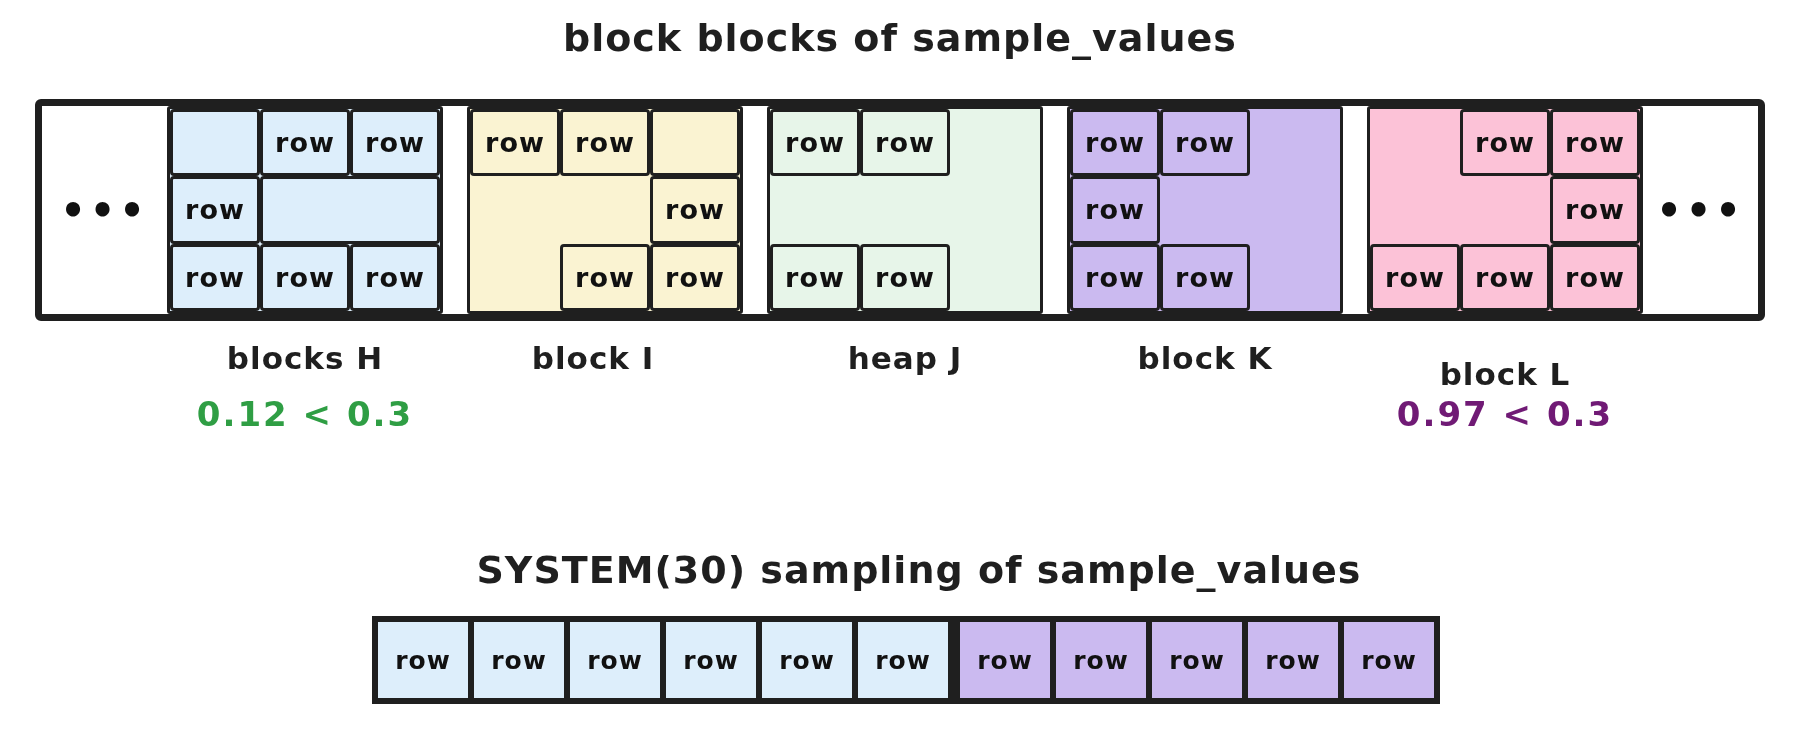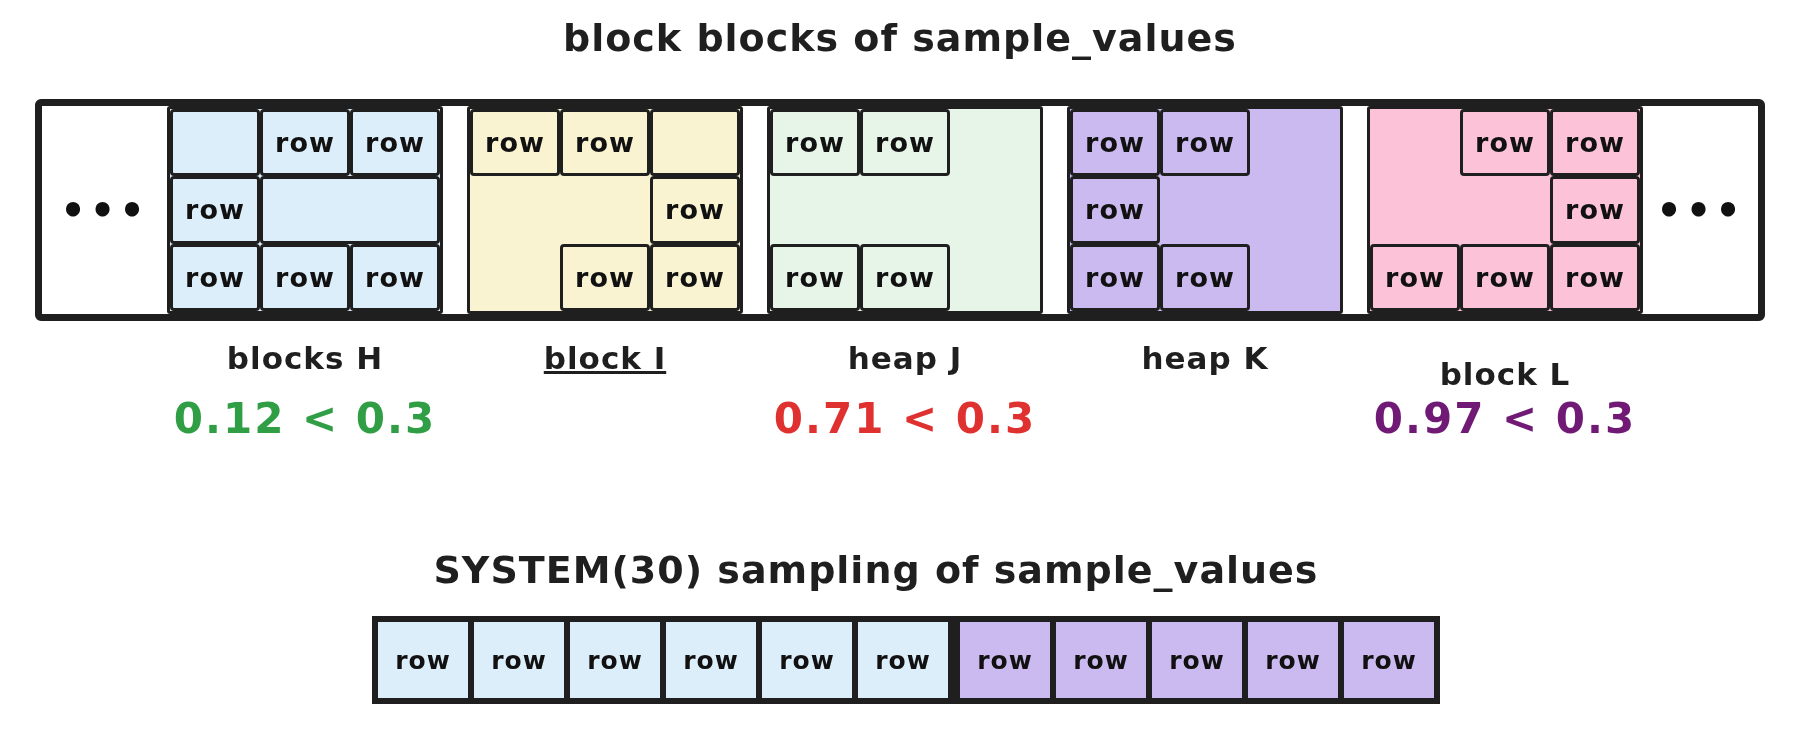--- a/index.html
+++ b/index.html
@@ -19,24 +19,24 @@
 
   .block{position:absolute;top:0;height:208px;width:276px;border:3px solid #1f1f1f;
     border-radius:3px;box-sizing:border-box;}
   .cell{position:absolute;border:3px solid #1f1f1f;border-radius:4px;box-sizing:border-box;
     display:flex;align-items:center;justify-content:center;
     font-size:27px;font-weight:bold;color:#111111;letter-spacing:1px;}
 
   .block-label{position:absolute;top:340px;width:276px;text-align:center;
     font-size:31px;font-weight:bold;letter-spacing:1px;}
   .block-cmp{position:absolute;top:394px;width:276px;text-align:center;
-    font-size:42px;font-weight:bold;letter-spacing:2px;}
+    font-size:34px;font-weight:bold;letter-spacing:2px;}
 
   .sampling-title{position:absolute;top:548px;left:0;width:1752px;text-align:center;
-    font-size:38px;font-weight:bold;letter-spacing:1px;}
+    font-size:38px;font-weight:bold;letter-spacing:1px;padding-left:43px;}
 
   .strip{position:absolute;left:372px;top:616px;display:flex;}
   .strip-group{display:flex;border:3px solid #1f1f1f;box-sizing:border-box;}
   .strip-cell{width:96px;height:82px;border:3px solid #1f1f1f;box-sizing:border-box;
     display:flex;align-items:center;justify-content:center;
     font-size:25px;font-weight:bold;color:#111111;letter-spacing:1px;}
 </style>
 </head>
 <body>
 
@@ -105,19 +105,18 @@
         <div class="strip-cell" style="background: rgb(203, 186, 240);">row</div>
         <div class="strip-cell" style="background: rgb(203, 186, 240);">row</div>
         <div class="strip-cell" style="background: rgb(203, 186, 240);">row</div>
         <div class="strip-cell" style="background: rgb(203, 186, 240);">row</div>
         <div class="strip-cell" style="background: rgb(203, 186, 240);">row</div>
       </div>
     </div>
 
 <div class="block-label" style="left: 167px;">blocks H</div>
     <div class="block-cmp" style="left: 167px; color: rgb(47, 158, 68);">0.12 &lt; 0.3</div>
-    <div class="block-label" style="left: 467px; text-decoration: underline;">block I</div>
+    <div class="block-label" style="left: 455px;">block I</div>
     <div class="block-label" style="left: 767px;">heap J</div>
-    <div class="block-cmp" style="left: 767px; color: rgb(224, 49, 49);">0.71 &lt; 0.3</div>
-    <div class="block-label" style="left: 1067px;">heap K</div>
+    <div class="block-label" style="left: 1067px;">block K</div>
     <div class="block-label" style="left: 1367px; margin-top: 16px;">block L</div>
     <div class="block-cmp" style="left: 1367px; color: #701a75;">0.97 &lt; 0.3</div>
   </div>
 
 </body></html>

